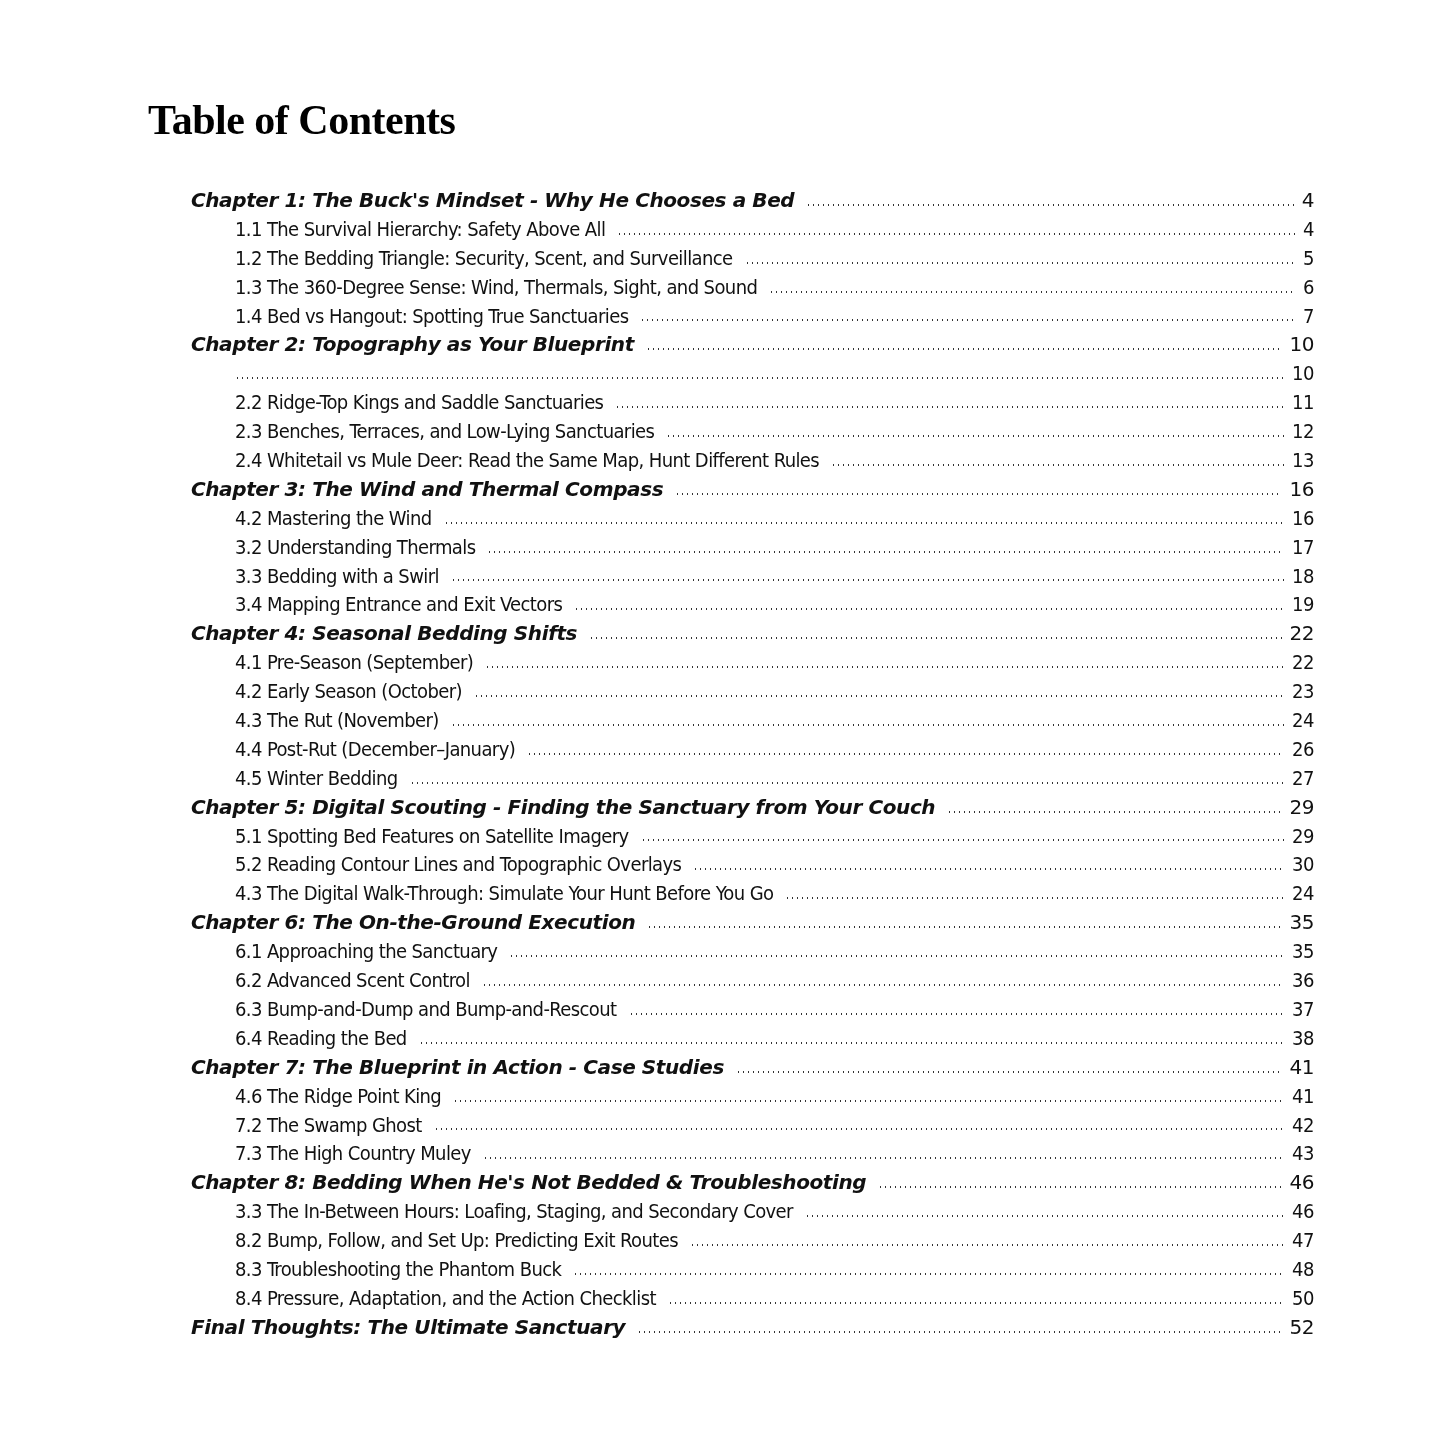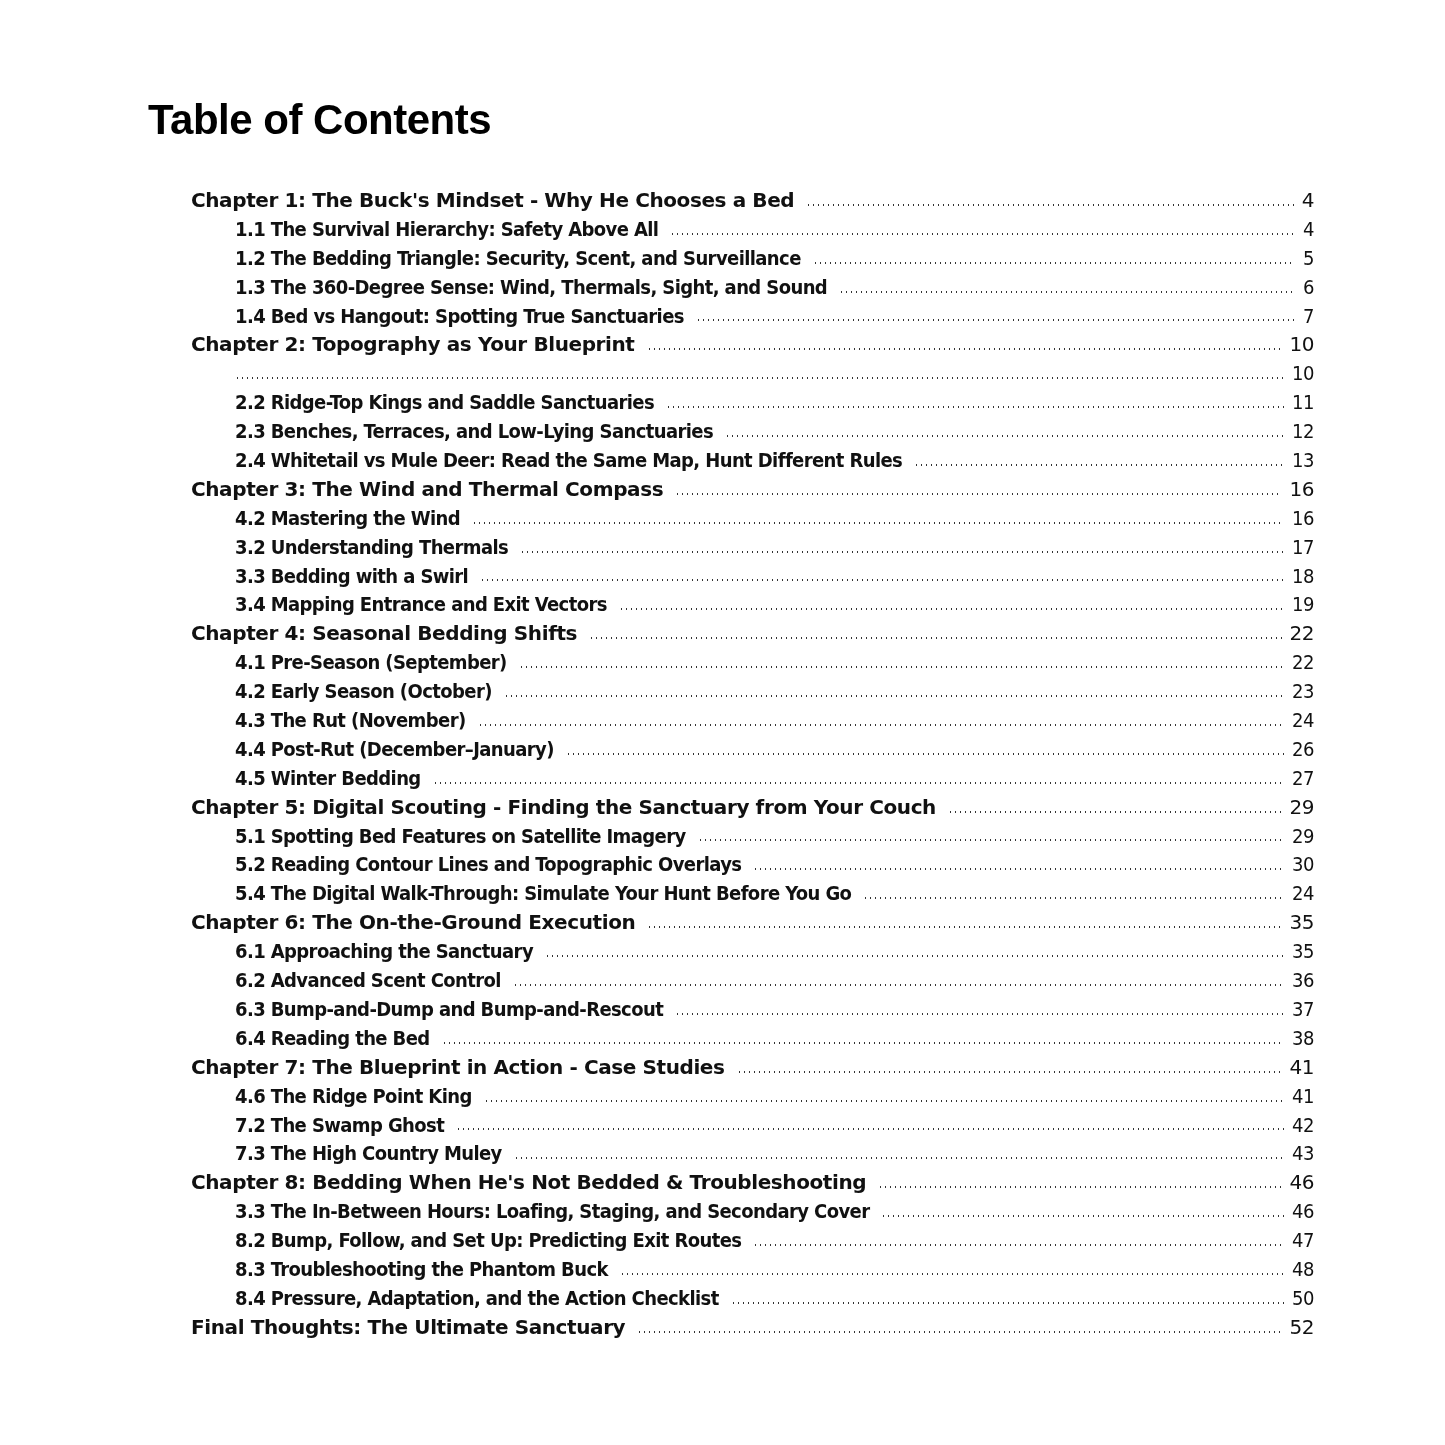--- a/index.html
+++ b/index.html
@@ -13,21 +13,21 @@
       position: relative;
       overflow: hidden;
       font-family: "DejaVu Sans", sans-serif;
       color: #111111;
     }
     .page-title {
       position: absolute;
       left: 148px;
       top: 92px;
       margin: 0;
-      font-family: Liberation Sans, sans-serif;
+      font-family: Liberation Serif, serif;
       font-weight: bold;
       font-size: 42px;
       line-height: 56px;
       letter-spacing: -0.5px;
       color: #000000;
     }
     .toc {
       position: absolute;
       left: 191px;
       top: 186px;
@@ -48,24 +48,24 @@
       cursor: pointer;
     }
     .toc-row.section {
       padding-left: 44px;
       font-stretch: condensed;
     }
     .toc-row .label {
       flex: 0 0 auto;
       padding-right: 12px;
       letter-spacing: -0.6px;
-      font-weight: bold;
     }
     .toc-row.chapter .label {
       font-weight: bold;
+      font-style: italic;
       letter-spacing: -0.4px;
     }
     .toc-row .leader {
       flex: 1 1 auto;
       overflow: hidden;
       height: 20px;
       position: relative;
       top: 0;
       align-self: flex-end;
       margin-bottom: 8px;
@@ -274,21 +274,21 @@
     <a class="toc-row section">
       <span class="label">5.2 Reading Contour Lines and Topographic Overlays</span>
       <span class="leader"></span>
       <span class="page">30</span>
     </a>
   </li>
 
 
   <li>
     <a class="toc-row section">
-      <span class="label">5.4 The Digital Walk-Through: Simulate Your Hunt Before You Go</span>
+      <span class="label">4.3 The Digital Walk-Through: Simulate Your Hunt Before You Go</span>
       <span class="leader"></span>
       <span class="page">24</span>
     </a>
   </li>
 
   <li>
     <a class="toc-row chapter">
       <span class="label">Chapter 6: The On-the-Ground Execution</span>
       <span class="leader"></span>
       <span class="page">35</span>

